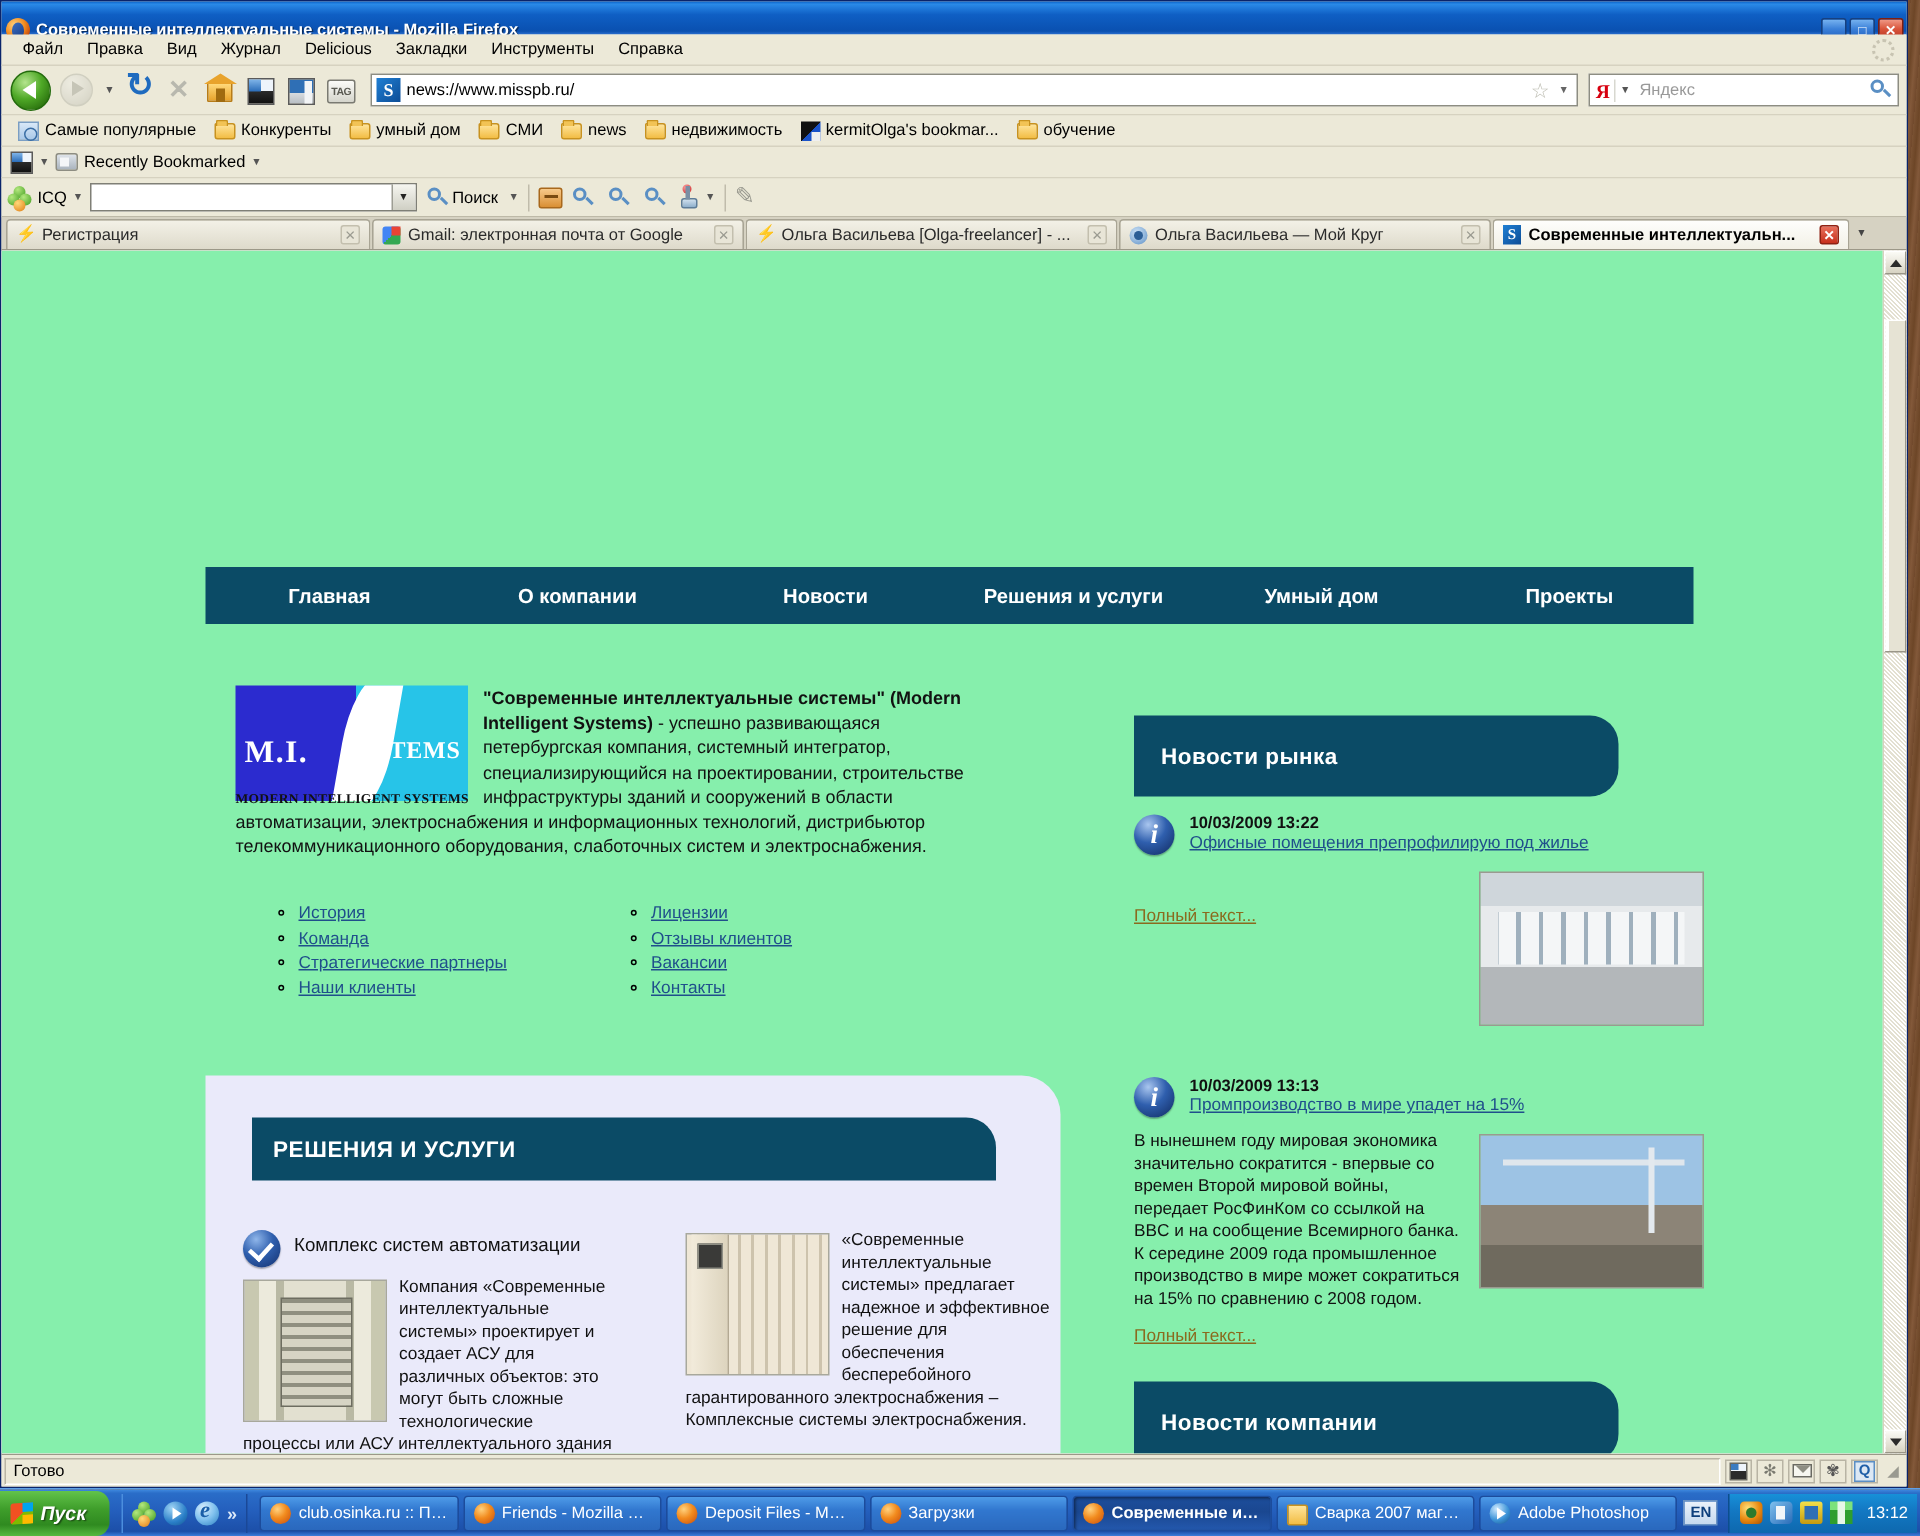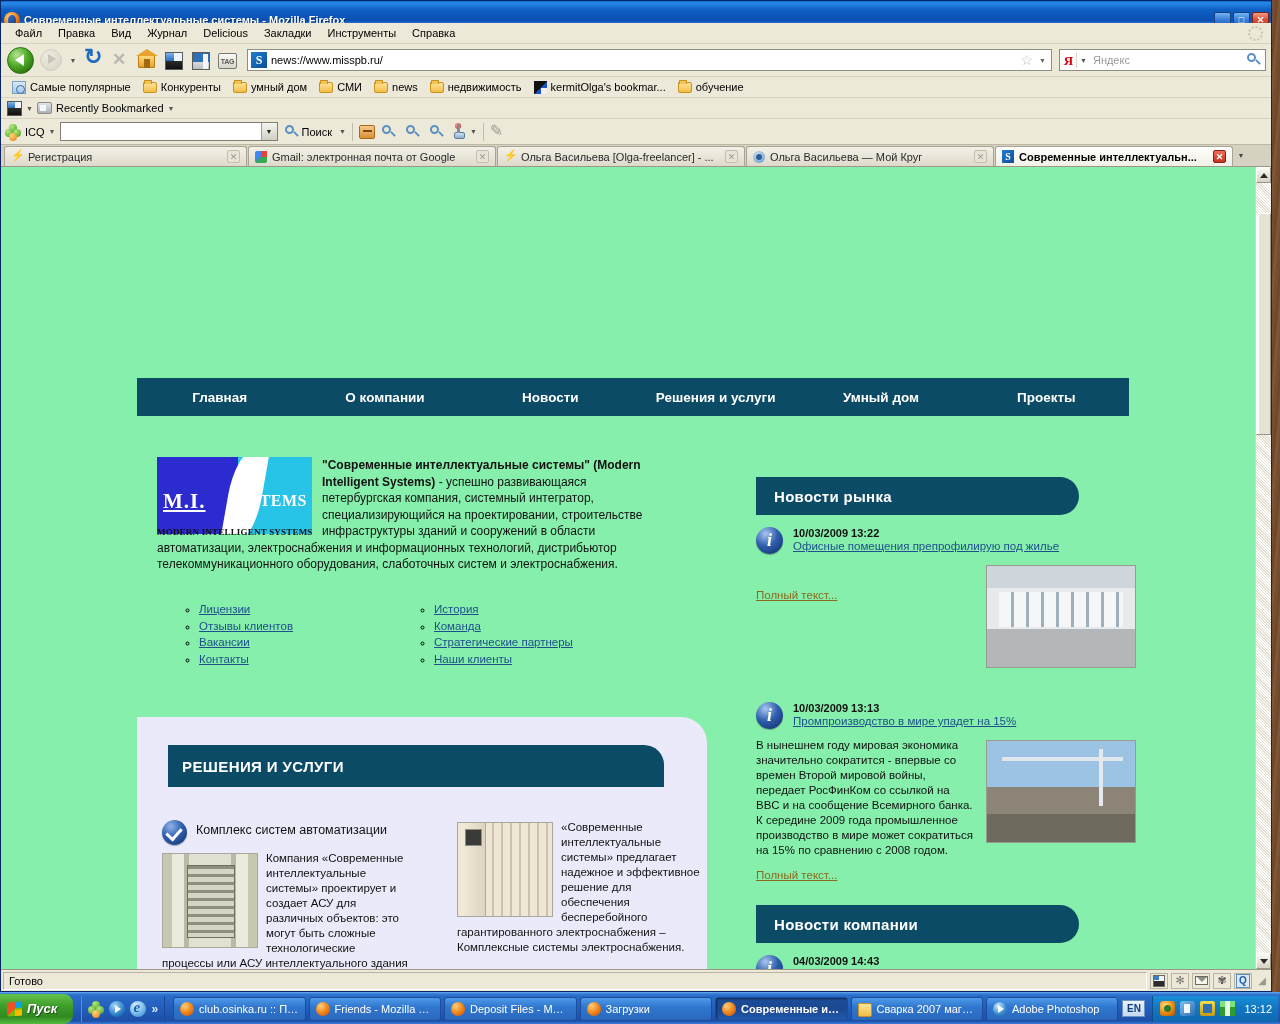--- a/index.html
+++ b/index.html
@@ -437,21 +437,21 @@
     position: relative; overflow: hidden;
   }
   #logo .sw {
     position: absolute; left: 46%; top: -6px; width: 34px; height: 90px;
     background: #fff;
     border-radius: 50% 0 50% 0;
     transform: skewX(-8deg) rotate(2deg);
   }
   #logo .mi {
     position: absolute; left: 6px; top: 32px; color: #fff; font-weight: bold;
-    font-size: 21px; font-family: "Liberation Serif", serif; letter-spacing: 1px; text-decoration: underline;
+    font-size: 21px; font-family: "Liberation Serif", serif; letter-spacing: 1px;
   }
   #logo .sys {
     position: absolute; right: 5px; top: 35px; color: #fff; font-weight: bold;
     font-size: 16px; font-family: "Liberation Serif", serif; letter-spacing: .5px;
   }
   #logo-tag {
     position: absolute; left: 156px; top: 360px; width: 158px;
     font-family: "Liberation Serif", serif; font-size: 9px; font-weight: bold;
     letter-spacing: .2px; color: #111; white-space: nowrap;
   }
@@ -523,21 +523,21 @@
   }
   .svc-img.cab2::after {
     content: ""; position: absolute; left: 7%; top: 6%; width: 16%; height: 17%;
     background: #3a3a38; border: 1px solid #8e8e84;
   }
 
   
   #newscol { position: absolute; left: 755px; top: 310px; width: 380px; }
   .news-block { margin-bottom: 10px; }
   .news-hdr {
-    width: 323px; height: 38px; background: #0b4b66; border-radius: 0 19px 19px 0;
+    width: 323px; height: 54px; background: #0b4b66; border-radius: 0 19px 19px 0;
     color: #fff; font-size: 15px; font-weight: bold;
     display: flex; align-items: center; padding-left: 18px; letter-spacing: .3px; text-align: right;
   }
   .news-item { padding-top: 12px; }
   .news-top { display: flex; align-items: flex-start; gap: 10px; }
   .info-ico {
     width: 27px; height: 27px; flex: none; border-radius: 50%;
     background: radial-gradient(circle at 35% 25%, #a9c6ef 0%, #2f5fae 45%, #10295e 100%);
     color: #fff; font-family: "Liberation Serif", serif; font-weight: bold;
     font-size: 18px; text-align: center; line-height: 26px; font-style: italic;
@@ -930,32 +930,32 @@
         </div>
         <div id="intro-text">
           <b>"Современные интеллектуальные системы" (Modern Intelligent Systems)</b><span> - успешно развивающаяся петербургская компания, системный интегратор, специализирующийся на проектировании, строительстве инфраструктуры зданий и сооружений в области автоматизации, электроснабжения и информационных технологий, дистрибьютор телекоммуникационного оборудования, слаботочных систем и электроснабжения.</span>
         </div>
       </div>
       <div id="logo-tag">MODERN INTELLIGENT SYSTEMS</div>
 
       <div id="links-cols">
         <div class="col">
           <ul>
+            <li><a href="#">История</a></li>
+            <li><a href="#">Команда</a></li>
+            <li><a href="#">Стратегические партнеры</a></li>
+            <li><a href="#">Наши клиенты</a></li>
+          </ul>
+        </div>
+        <div class="col">
+          <ul>
             <li><a href="#">Лицензии</a></li>
             <li><a href="#">Отзывы клиентов</a></li>
             <li><a href="#">Вакансии</a></li>
             <li><a href="#">Контакты</a></li>
-          </ul>
-        </div>
-        <div class="col">
-          <ul>
-            <li><a href="#">История</a></li>
-            <li><a href="#">Команда</a></li>
-            <li><a href="#">Стратегические партнеры</a></li>
-            <li><a href="#">Наши клиенты</a></li>
           </ul>
         </div>
       </div>
 
       <div id="services">
         <div id="services-hdr">РЕШЕНИЯ И УСЛУГИ</div>
 
         <div class="svc-col left">
           <div class="svc-head">
             <span class="svc-check"></span>

